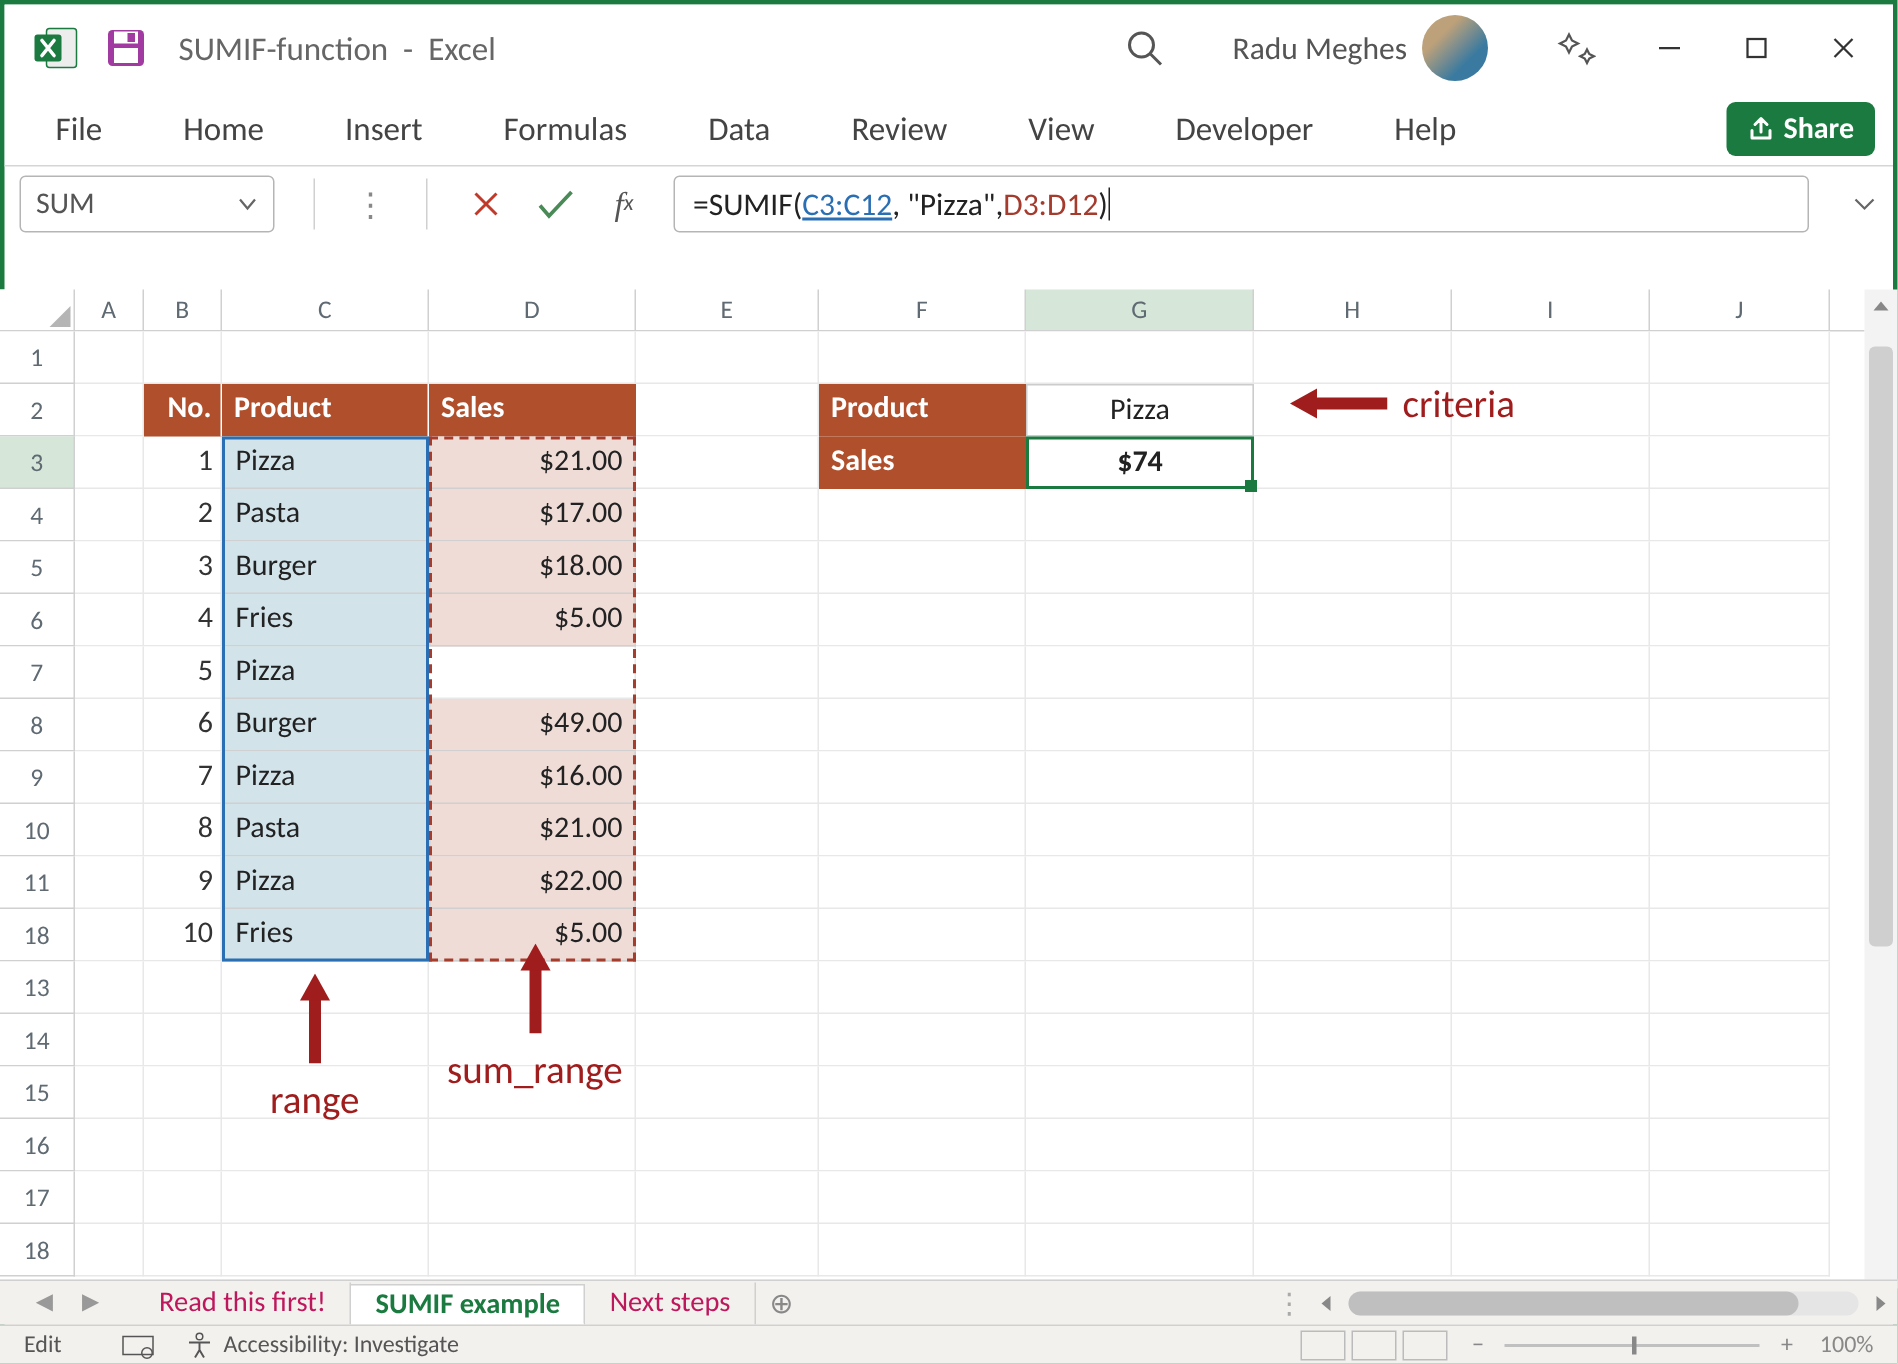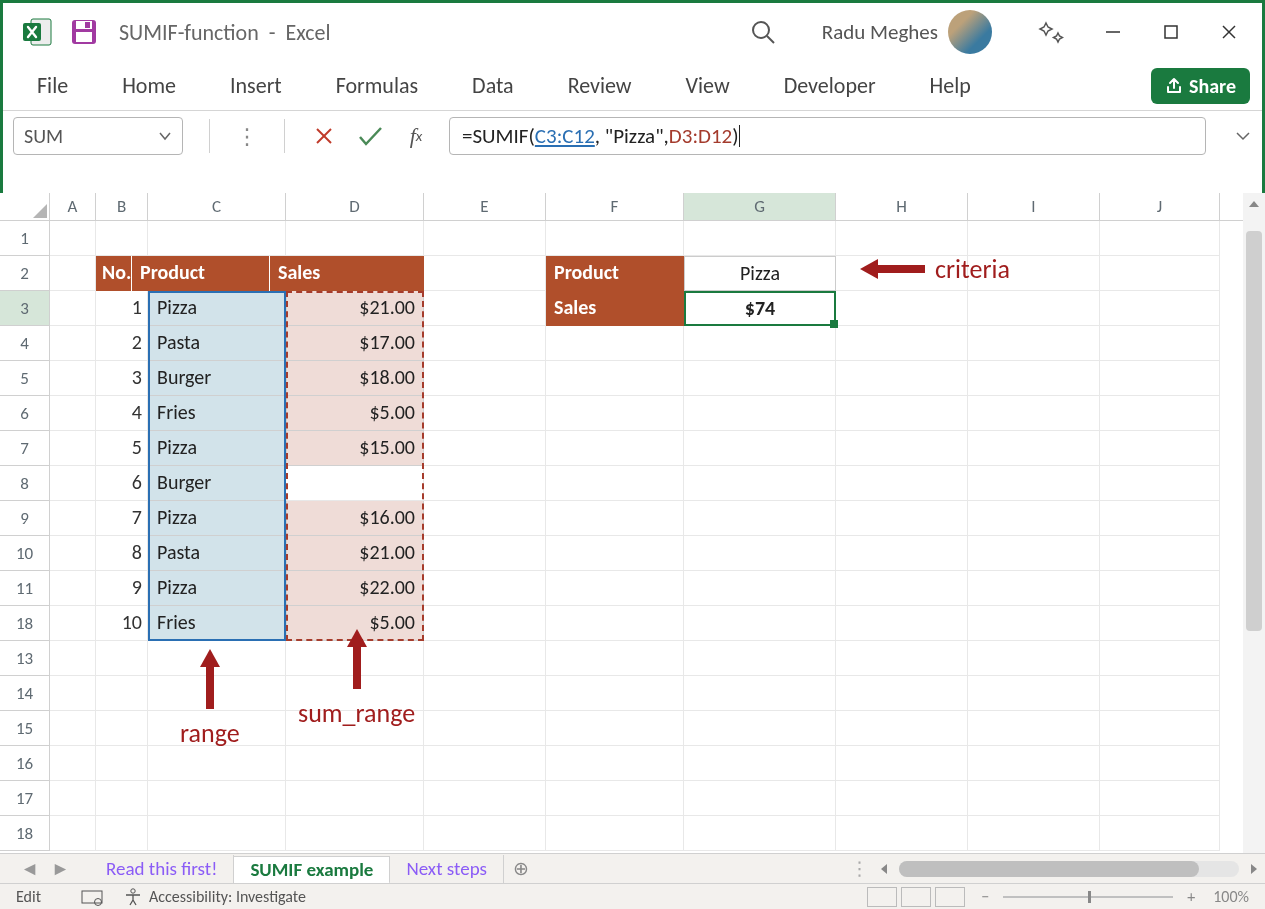--- a/index.html
+++ b/index.html
@@ -49,21 +49,21 @@
 .crow { display: flex; height: 35px; }
 .cell { border-right: 1px solid #e8e8e8; border-bottom: 1px solid #e8e8e8; background: #fff; }
 
 .grid-vscroll { position: absolute; right: 0; top: 193px; width: 22px; bottom: 50px; background: #f3f3f3; display: flex; flex-direction: column; align-items: center; padding: 4px 0; }
 .grid-vscroll .vthumb { margin-top: 20px; width: 16px; height: 400px; background: #cfcfcf; border-radius: 4px; }
 
 
 .overlay { position: absolute; top: 221px; left: 50px; }
 .table1 { position: absolute; left: 46px; top: 35px; }
 .thead1 { display: flex; background: #b04f2b; color: #fff; font-weight: 700; height: 35px; }
-.thead1 .h-no  { width: 36px; padding: 4px 6px; text-align: right; border-right: 1px solid #fff; }
+.thead1 .h-no  { width: 52px; padding: 4px 6px; text-align: right; border-right: 1px solid #fff; }
 .thead1 .h-prod{ width: 138px; padding: 4px 8px; border-right: 1px solid #fff; }
 .thead1 .h-sales{width: 138px; padding: 4px 8px; }
 .trow1 { display: flex; height: 35px; }
 .t-no   { width: 52px; text-align: right; padding: 4px 6px; color: #333; }
 .t-prod { width: 138px; padding: 4px 8px; background: #d2e3ea; border: 1px solid #d0d0d0; border-top: none; color: #222; }
 .t-sales{ width: 138px; padding: 4px 8px; background: #efdcd7; border: 1px solid #d0d0d0; border-top: none; text-align: right; color: #222; }
 .range-box   { position: absolute; left: 98px; top: 70px; width: 138px; height: 350px; border: 2px solid #2a6fb3; pointer-events: none; }
 .sumrange-box{ position: absolute; left: 236px; top: 70px; width: 138px; height: 350px; border: 2px dashed #a63c2c; pointer-events: none; }
 
 .table2 { position: absolute; left: 496px; top: 35px; }
@@ -78,21 +78,21 @@
 .annot.crit { left: 810px; top: 32px; }
 .annot .arrow-l { width: 65px; height: 28px; }
 .annot-v { position: absolute; display: flex; flex-direction: column; align-items: center; color: #a01d1d; font-size: 26px; }
 .annot-v.range { left: 130px; top: 428px; }
 .annot-v.sum   { left: 248px; top: 408px; }
 .annot-v .arrow-u { width: 28px; height: 60px; margin-bottom: 8px; }
 
 
 .sheetbar { position: absolute; left: 0; right: 0; bottom: 26px; height: 30px; border-top: 1px solid #d0d0d0; background: #f3f1ee; display: flex; align-items: center; font-size: 19px; }
 .sheetbar .navarrows { width: 90px; color: #999; display: flex; gap: 12px; justify-content: center; }
-.sheetbar .tab { padding: 2px 16px; border-right: 1px solid #d0d0d0; color: #8b5cf6; height: 28px; display: flex; align-items: center; }
+.sheetbar .tab { padding: 2px 16px; border-right: 1px solid #d0d0d0; color: #be185d; height: 28px; display: flex; align-items: center; }
 .sheetbar .tab.active { background: #fff; color: #1a7a3f; font-weight: 600; border-top: 1px solid #d0d0d0; border-bottom: 2px solid #fff; margin-bottom: -2px; }
 .sheetbar .addsheet { width: 34px; display: flex; justify-content: center; color: #888; }
 .sheetbar .right { margin-left: auto; display: flex; align-items: center; gap: 8px; padding-right: 4px; }
 .sheetbar .hscroll { width: 340px; height: 16px; background: #e5e5e5; border-radius: 8px; position: relative; }
 .sheetbar .hscroll .thumb { position: absolute; left: 0; top: 0; width: 300px; height: 16px; background: #bfbfbf; border-radius: 8px; }
 
 .statusbar { position: absolute; left: 0; right: 0; bottom: 0; height: 26px; background: #f3f1ee; border-top: 1px solid #d0d0d0; display: flex; align-items: center; padding: 0 16px; color: #555; font-size: 16px; }
 .statusbar .sep { flex: 1; }
 .statusbar .viewbtn { width: 30px; height: 20px; border: 1px solid #bbb; margin-left: 4px; }
 .statusbar .zoomslider { width: 170px; height: 2px; background: #c0c0c0; margin: 0 14px; position: relative; }
@@ -496,25 +496,25 @@
           <div class="t-sales">$18.00</div>
         </div>
         <div class="trow1">
           <div class="t-no">4</div>
           <div class="t-prod">Fries</div>
           <div class="t-sales">$5.00</div>
         </div>
         <div class="trow1">
           <div class="t-no">5</div>
           <div class="t-prod">Pizza</div>
-          <div class="t-sales">$15.00</div>
         </div>
         <div class="trow1">
           <div class="t-no">6</div>
           <div class="t-prod">Burger</div>
+          <div class="t-sales">$49.00</div>
         </div>
         <div class="trow1">
           <div class="t-no">7</div>
           <div class="t-prod">Pizza</div>
           <div class="t-sales">$16.00</div>
         </div>
         <div class="trow1">
           <div class="t-no">8</div>
           <div class="t-prod">Pasta</div>
           <div class="t-sales">$21.00</div>

